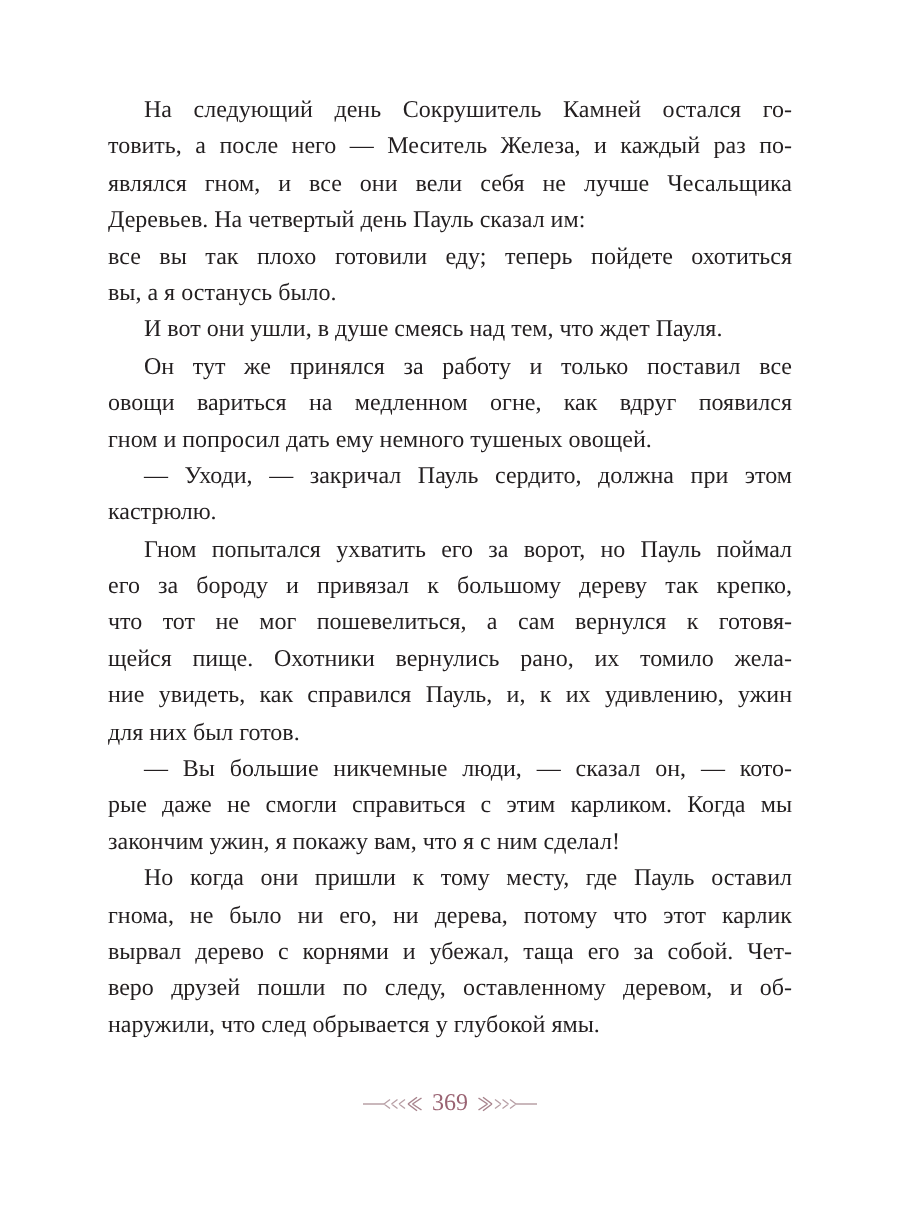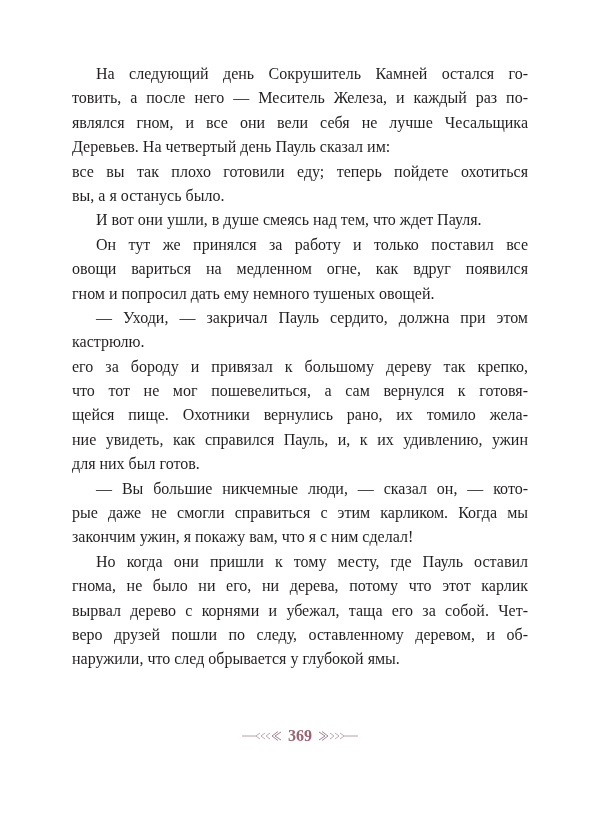--- a/index.html
+++ b/index.html
@@ -44,38 +44,39 @@
     display: flex;
     justify-content: center;
     align-items: center;
     gap: 4px;
   }
   .orn {
     display: inline-block;
     width: 42px;
     height: 12px;
   }
-  .pagenum { font-weight: bold; color: #9a6473; }
+  .pagenum { font-weight: normal; color: #9a6473; }
 </style>
 </head>
 <body>
 
 <div class="page" id="page-body">
     <div class="line indent">На следующий день Сокрушитель Камней остался го-</div>
     <div class="line">товить, а после него — Меситель Железа, и каждый раз по-</div>
     <div class="line">являлся гном, и все они вели себя не лучше Чесальщика</div>
     <div class="line last">Деревьев. На четвертый день Пауль сказал им:</div>
     <div class="line">все вы так плохо готовили еду; теперь пойдете охотиться</div>
     <div class="line last">вы, а я останусь было.</div>
     <div class="line indent last">И вот они ушли, в душе смеясь над тем, что ждет Пауля.</div>
     <div class="line indent">Он тут же принялся за работу и только поставил все</div>
     <div class="line">овощи вариться на медленном огне, как вдруг появился</div>
     <div class="line last">гном и попросил дать ему немного тушеных овощей.</div>
     <div class="line indent">— Уходи, — закричал Пауль сердито, должна при этом</div>
     <div class="line last">кастрюлю.</div>
+    <div class="line indent">Гном попытался ухватить его за ворот, но Пауль поймал</div>
     <div class="line">его за бороду и привязал к большому дереву так крепко,</div>
     <div class="line">что тот не мог пошевелиться, а сам вернулся к готовя-</div>
     <div class="line">щейся пище. Охотники вернулись рано, их томило жела-</div>
     <div class="line">ние увидеть, как справился Пауль, и, к их удивлению, ужин</div>
     <div class="line last">для них был готов.</div>
     <div class="line indent">— Вы большие никчемные люди, — сказал он, — кото-</div>
     <div class="line">рые даже не смогли справиться с этим карликом. Когда мы</div>
     <div class="line last">закончим ужин, я покажу вам, что я с ним сделал!</div>
     <div class="line indent">Но когда они пришли к тому месту, где Пауль оставил</div>
     <div class="line">гнома, не было ни его, ни дерева, потому что этот карлик</div>

